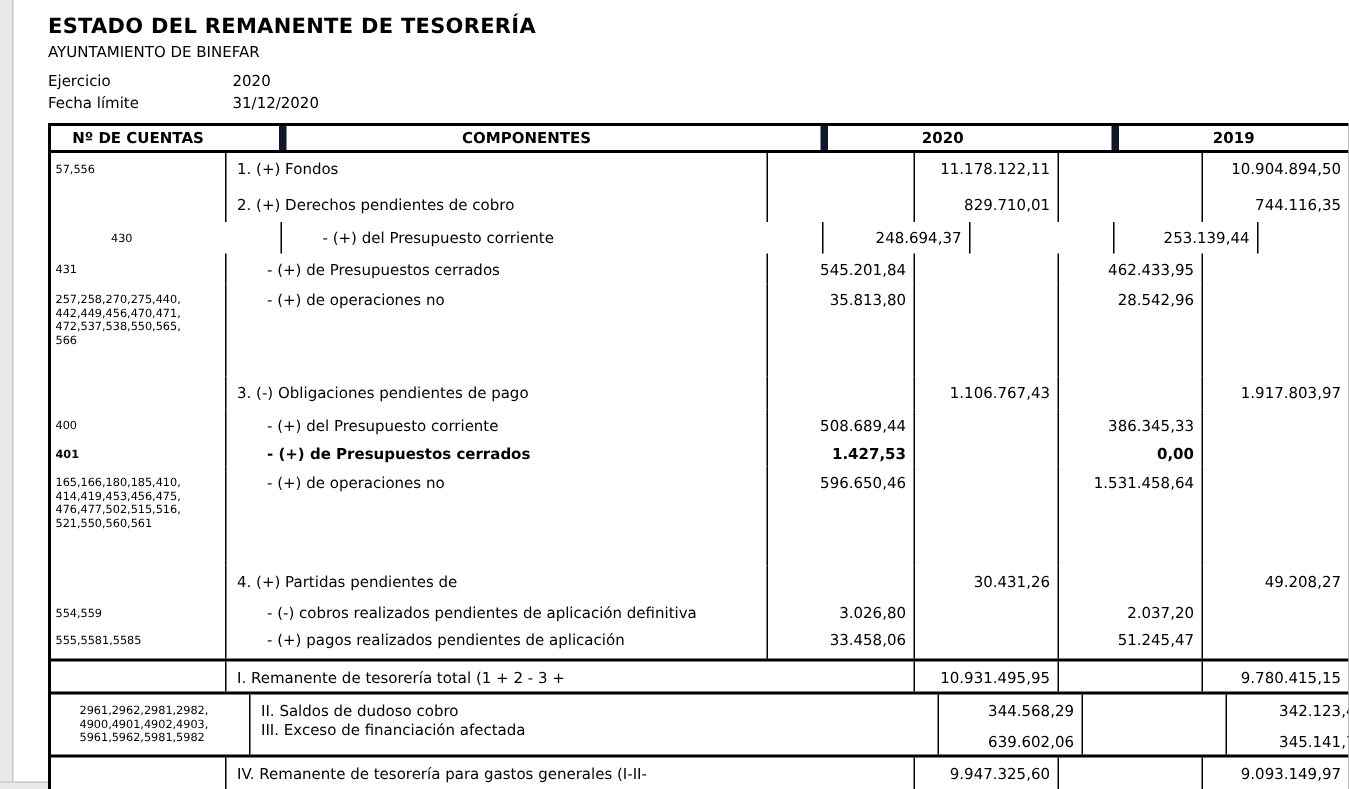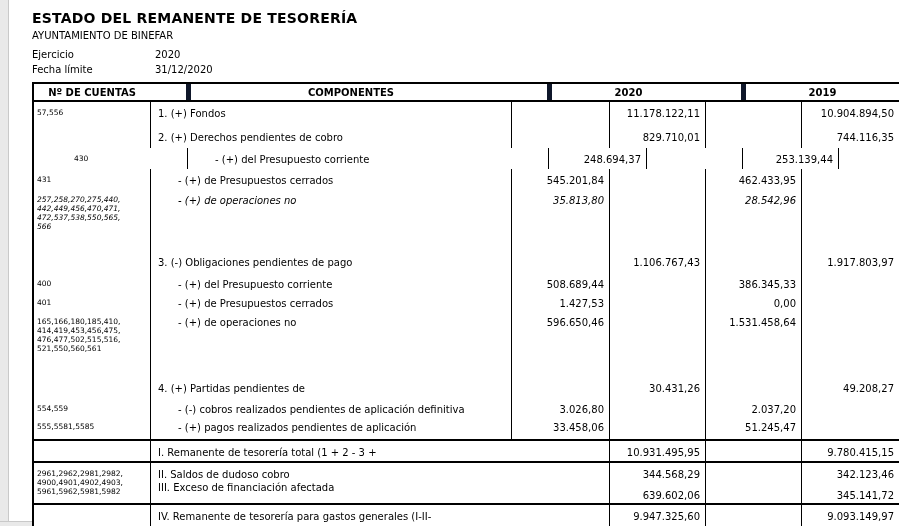--- a/index.html
+++ b/index.html
@@ -89,21 +89,21 @@
           <div class="cell num"></div>
         </div>
         <div class="row brow" style="height: 20px;">
           <div class="cell acc">431</div>
           <div class="cell lbl ind">- (+) de Presupuestos cerrados</div>
           <div class="cell num">545.201,84</div>
           <div class="cell num"></div>
           <div class="cell num">462.433,95</div>
           <div class="cell num"></div>
         </div>
-        <div class="row brow" style="height: 62px; font-style: italic;">
+        <div class="row brow" style="height: 62px;">
           <div class="cell acc">257,258,270,275,440,
 442,449,456,470,471,
 472,537,538,550,565,
 566</div>
           <div class="cell lbl ind">- (+) de operaciones no</div>
           <div class="cell num">35.813,80</div>
           <div class="cell num"></div>
           <div class="cell num">28.542,96</div>
           <div class="cell num"></div>
         </div>
@@ -116,21 +116,21 @@
           <div class="cell num">1.917.803,97</div>
         </div>
         <div class="row brow" style="height: 19px;">
           <div class="cell acc">400</div>
           <div class="cell lbl ind">- (+) del Presupuesto corriente</div>
           <div class="cell num">508.689,44</div>
           <div class="cell num"></div>
           <div class="cell num">386.345,33</div>
           <div class="cell num"></div>
         </div>
-        <div class="row brow" style="height: 19px;">
+        <div class="row brow" style="height: 19px; font-weight: bold;">
           <div class="cell acc">401</div>
           <div class="cell lbl ind">- (+) de Presupuestos cerrados</div>
           <div class="cell num">1.427,53</div>
           <div class="cell num"></div>
           <div class="cell num">0,00</div>
           <div class="cell num"></div>
         </div>
         <div class="row brow" style="height: 66px;">
           <div class="cell acc">165,166,180,185,410,
 414,419,453,456,475,
@@ -174,21 +174,21 @@
             <div class="slbl">I. Remanente de tesorería total (1 + 2 - 3 +</div>
           </div>
           <div class="cell">
             <div class="snum">10.931.495,95</div>
           </div>
           <div class="cell"></div>
           <div class="cell">
             <div class="snum">9.780.415,15</div>
           </div>
         </div>
-        <div class="row srow" style="height: 42px;">
+        <div class="row srow" style="height: 42px; padding-left: 16px;">
           <div class="cell acc">2961,2962,2981,2982,
 4900,4901,4902,4903,
 5961,5962,5981,5982</div>
           <div class="cell">
             <div class="slbl">II. Saldos de dudoso cobro</div>
             <div class="slbl">III. Exceso de financiación afectada</div>
           </div>
           <div class="cell">
             <div class="snum">344.568,29</div>
             <div class="snum">639.602,06</div>

